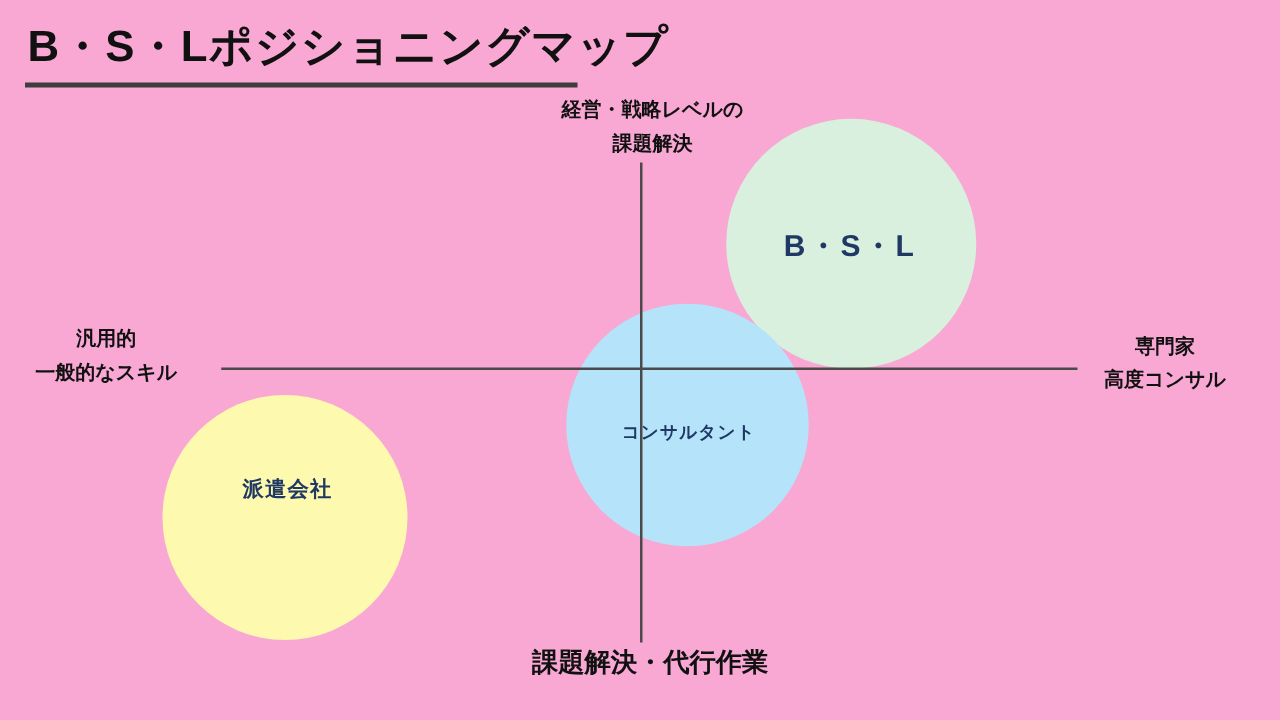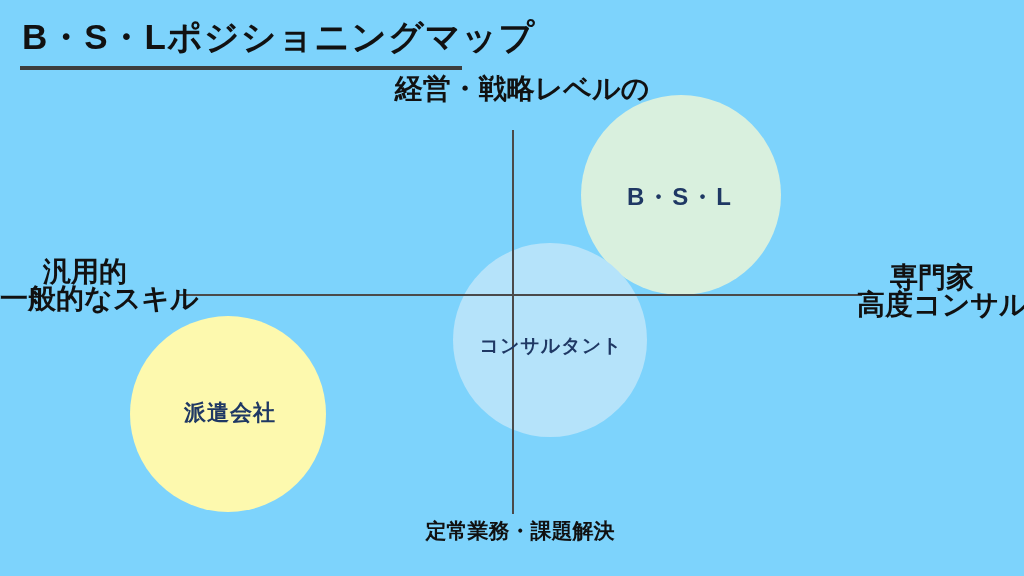--- a/index.html
+++ b/index.html
@@ -1,34 +1,34 @@
 <!DOCTYPE html>
 <html><head>
 <meta charset="utf-8">
 <style>
   html,body{margin:0;padding:0;background:#fff;}
   .stage{
-    position:relative;width:1024px;height:576px;background:#7dd3fc;overflow:hidden;
+    position:relative;width:1024px;height:576px;background:#f9a8d4;overflow:hidden;
     font-family:"Liberation Sans","DejaVu Sans",sans-serif;
   }
   
   .title{
     position:absolute;left:22px;top:14px;font-size:35px;font-weight:bold;color:#111;
     letter-spacing:1px;white-space:nowrap;
   }
   .title-underline{
     position:absolute;left:20px;top:66px;width:442px;height:4px;background:#3d3d3d;
   }
   
   .axis-v{position:absolute;left:512px;top:130px;width:2px;height:384px;background:#4a4a4a;z-index:3;}
   .axis-h{position:absolute;left:177px;top:294px;width:685px;height:2px;background:#4a4a4a;z-index:3;}
   
   .axis-label{
     position:absolute;font-weight:bold;color:#111;text-align:center;z-index:4;
-    font-size:28px;line-height:27px;white-space:nowrap;
+    font-size:16px;line-height:27px;white-space:nowrap;
   }
   .axis-label-top{left:372px;top:75px;width:300px;}
   .axis-label-bottom{left:370px;top:517px;width:300px;font-size:21px;}
   .axis-label-left{left:0px;top:258px;width:170px;}
   .axis-label-right{left:857px;top:264px;width:150px;}
   
   .bubble{position:absolute;border-radius:50%;}
   .bubble-green{
     left:581px;top:95px;width:200px;height:200px;z-index:1;
     background:radial-gradient(circle,#d9f0de 0%,#d9f0de 86%,rgba(217,240,222,0) 100%);
@@ -39,43 +39,44 @@
   }
   .bubble-blue{
     left:453px;top:243px;width:194px;height:194px;z-index:2;
     background:radial-gradient(circle,#b5e3fa 0%,#b5e3fa 86%,rgba(181,227,250,0) 100%);
   }
   .bubble-label{
     position:absolute;z-index:4;color:#1f3864;text-align:center;white-space:nowrap;
     transform:translate(-50%,-50%);
   }
   .bubble-label-bsl{left:680px;top:197px;font-size:24px;font-weight:600;letter-spacing:2px;}
-  .bubble-label-consultant{left:551px;top:346px;font-size:19px;font-weight:600;letter-spacing:1px;}
-  .bubble-label-haken{left:230px;top:413px;font-size:22px;font-weight:700;letter-spacing:1px;}
+  .bubble-label-consultant{left:551px;top:346px;font-size:14px;font-weight:600;letter-spacing:1px;}
+  .bubble-label-haken{left:230px;top:391px;font-size:17px;font-weight:700;letter-spacing:1px;}
 </style>
 </head>
 <body>
 
 <div class="stage">
 
   <div class="title">B・S・Lポジショニングマップ</div>
   <div class="title-underline"></div>
 
   <div class="bubble bubble-green"></div>
   <div class="bubble bubble-yellow"></div>
   <div class="bubble bubble-blue"></div>
 
   <div class="axis-v"></div>
   <div class="axis-h"></div>
 
   <div class="axis-label axis-label-top">
     <div>経営・戦略レベルの</div>
+    <div>課題解決</div>
   </div>
   <div class="axis-label axis-label-bottom">
-    <div>定常業務・課題解決</div>
+    <div>課題解決・代行作業</div>
   </div>
   <div class="axis-label axis-label-right">
     <div>専門家</div>
     <div>高度コンサル</div>
   </div>
   <div class="axis-label axis-label-left">
     <div>汎用的</div>
     <div>一般的なスキル</div>
   </div>
 

